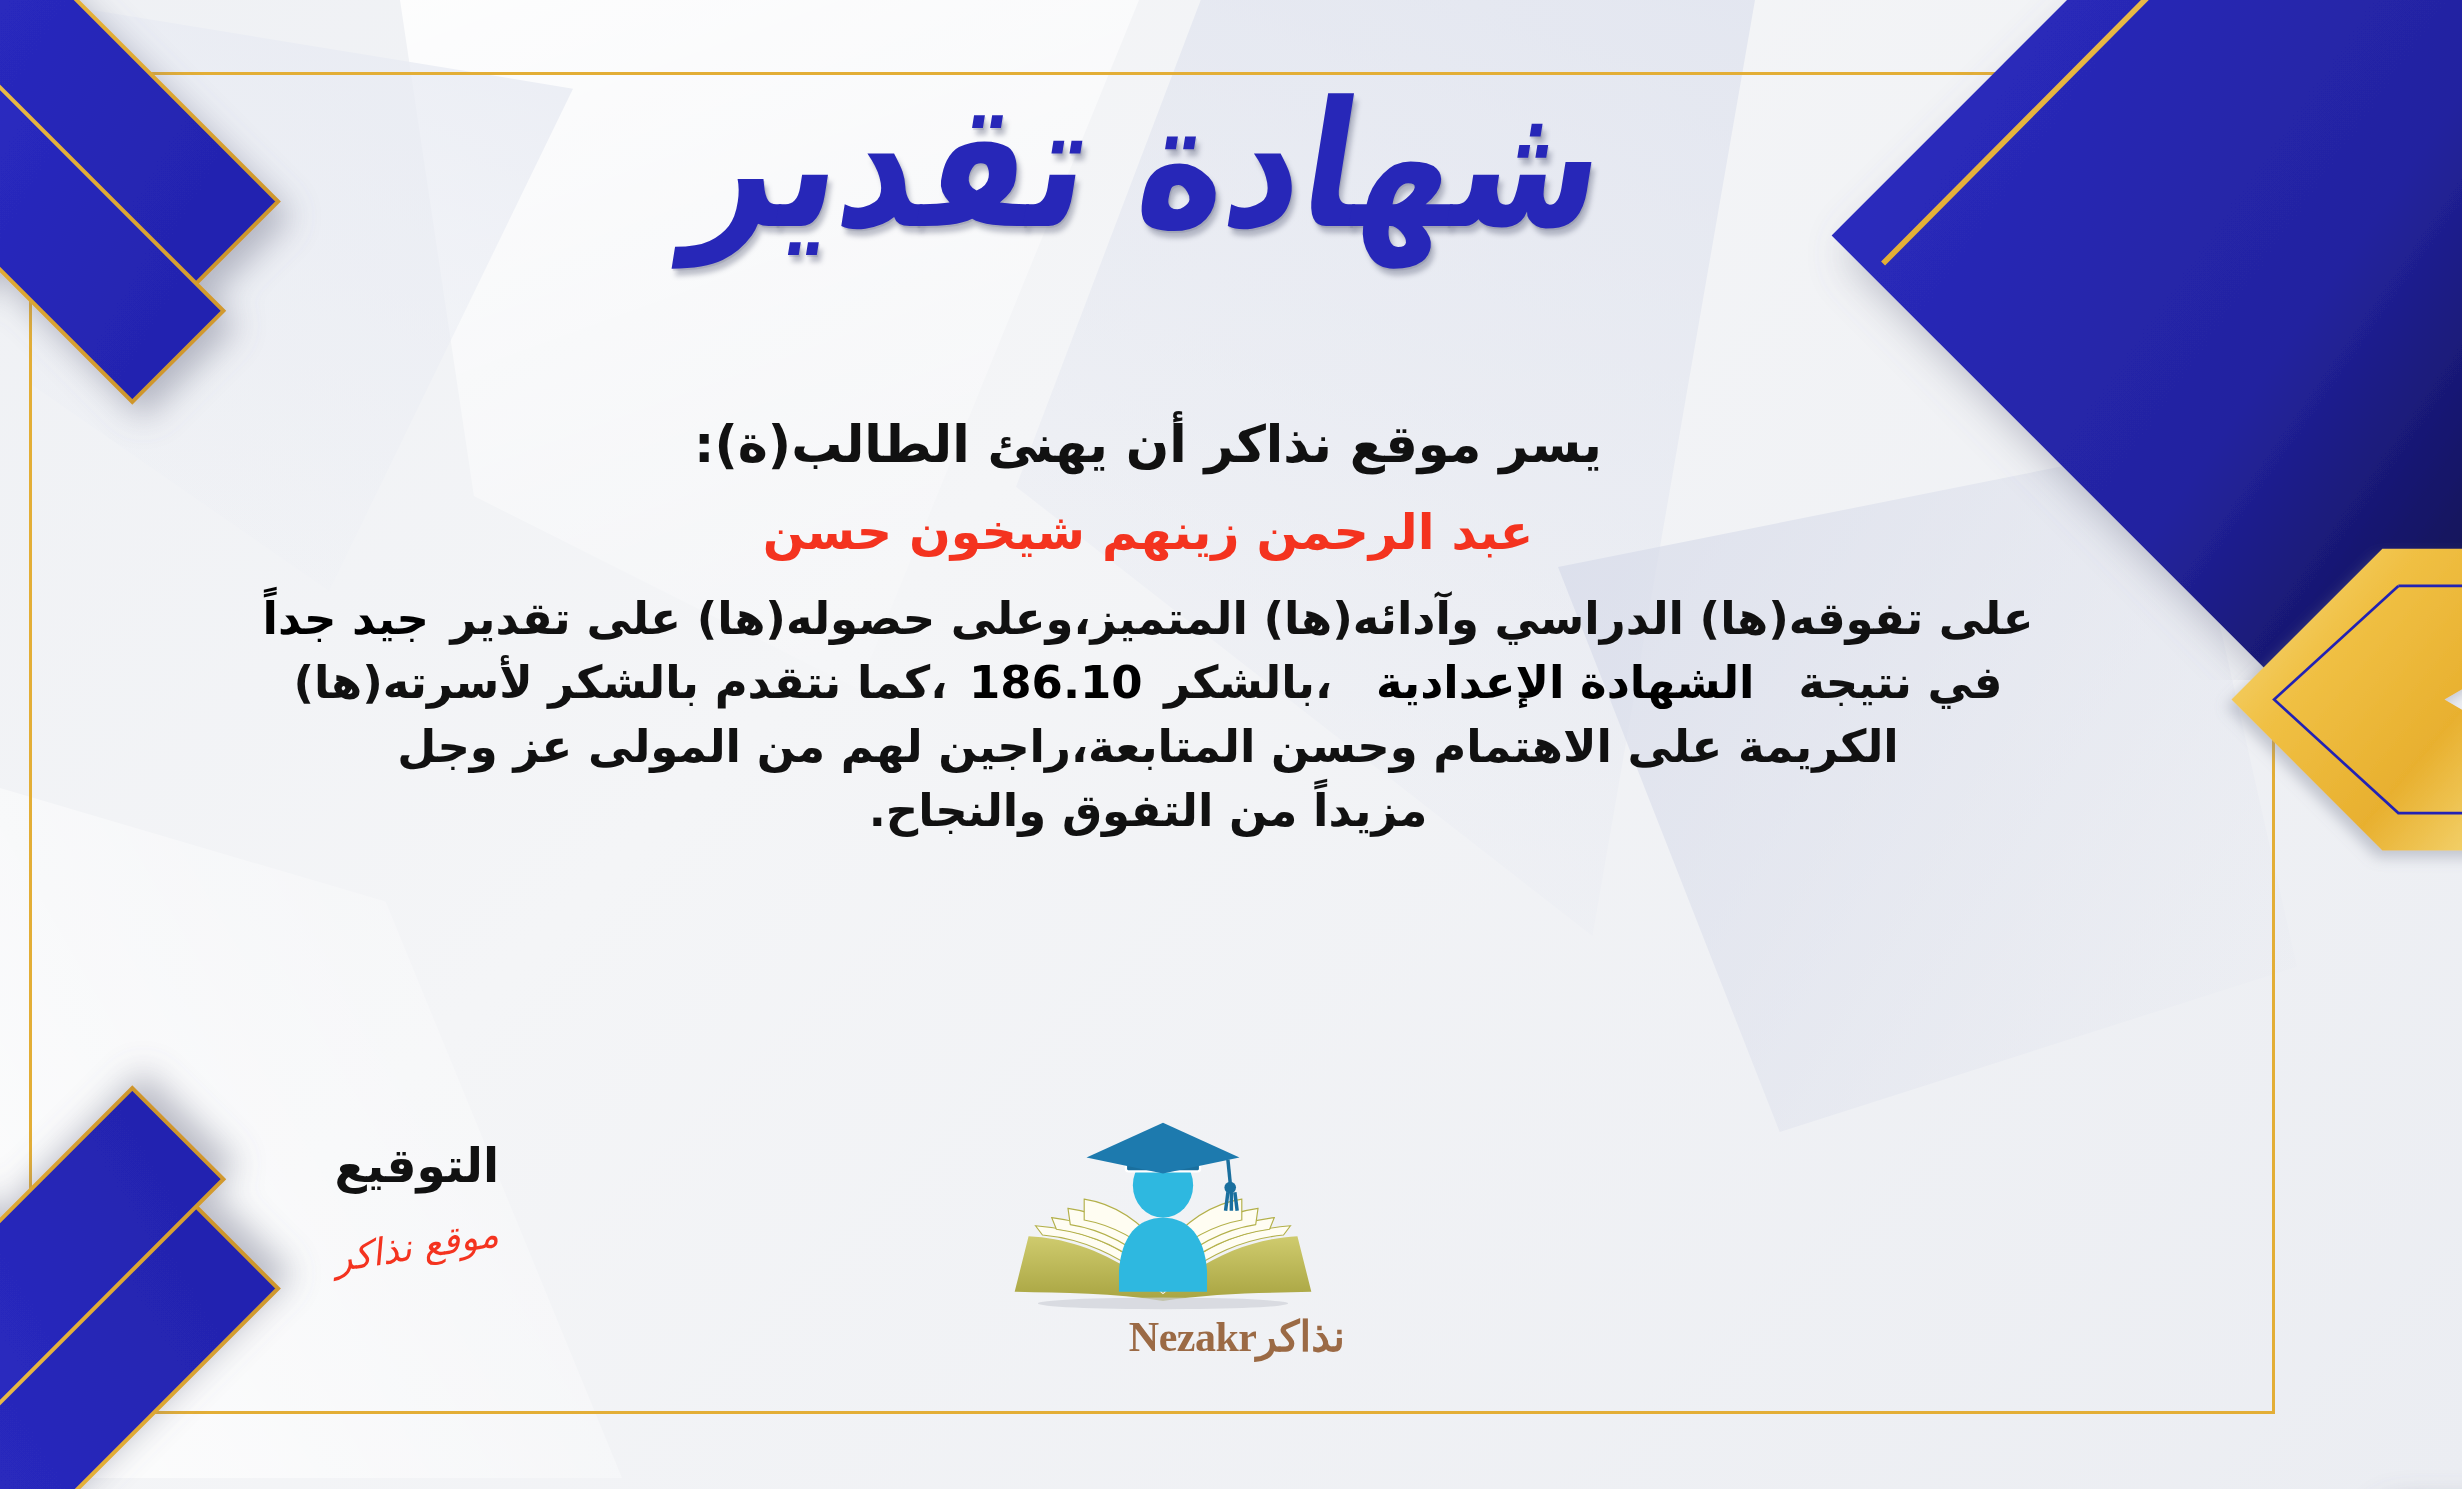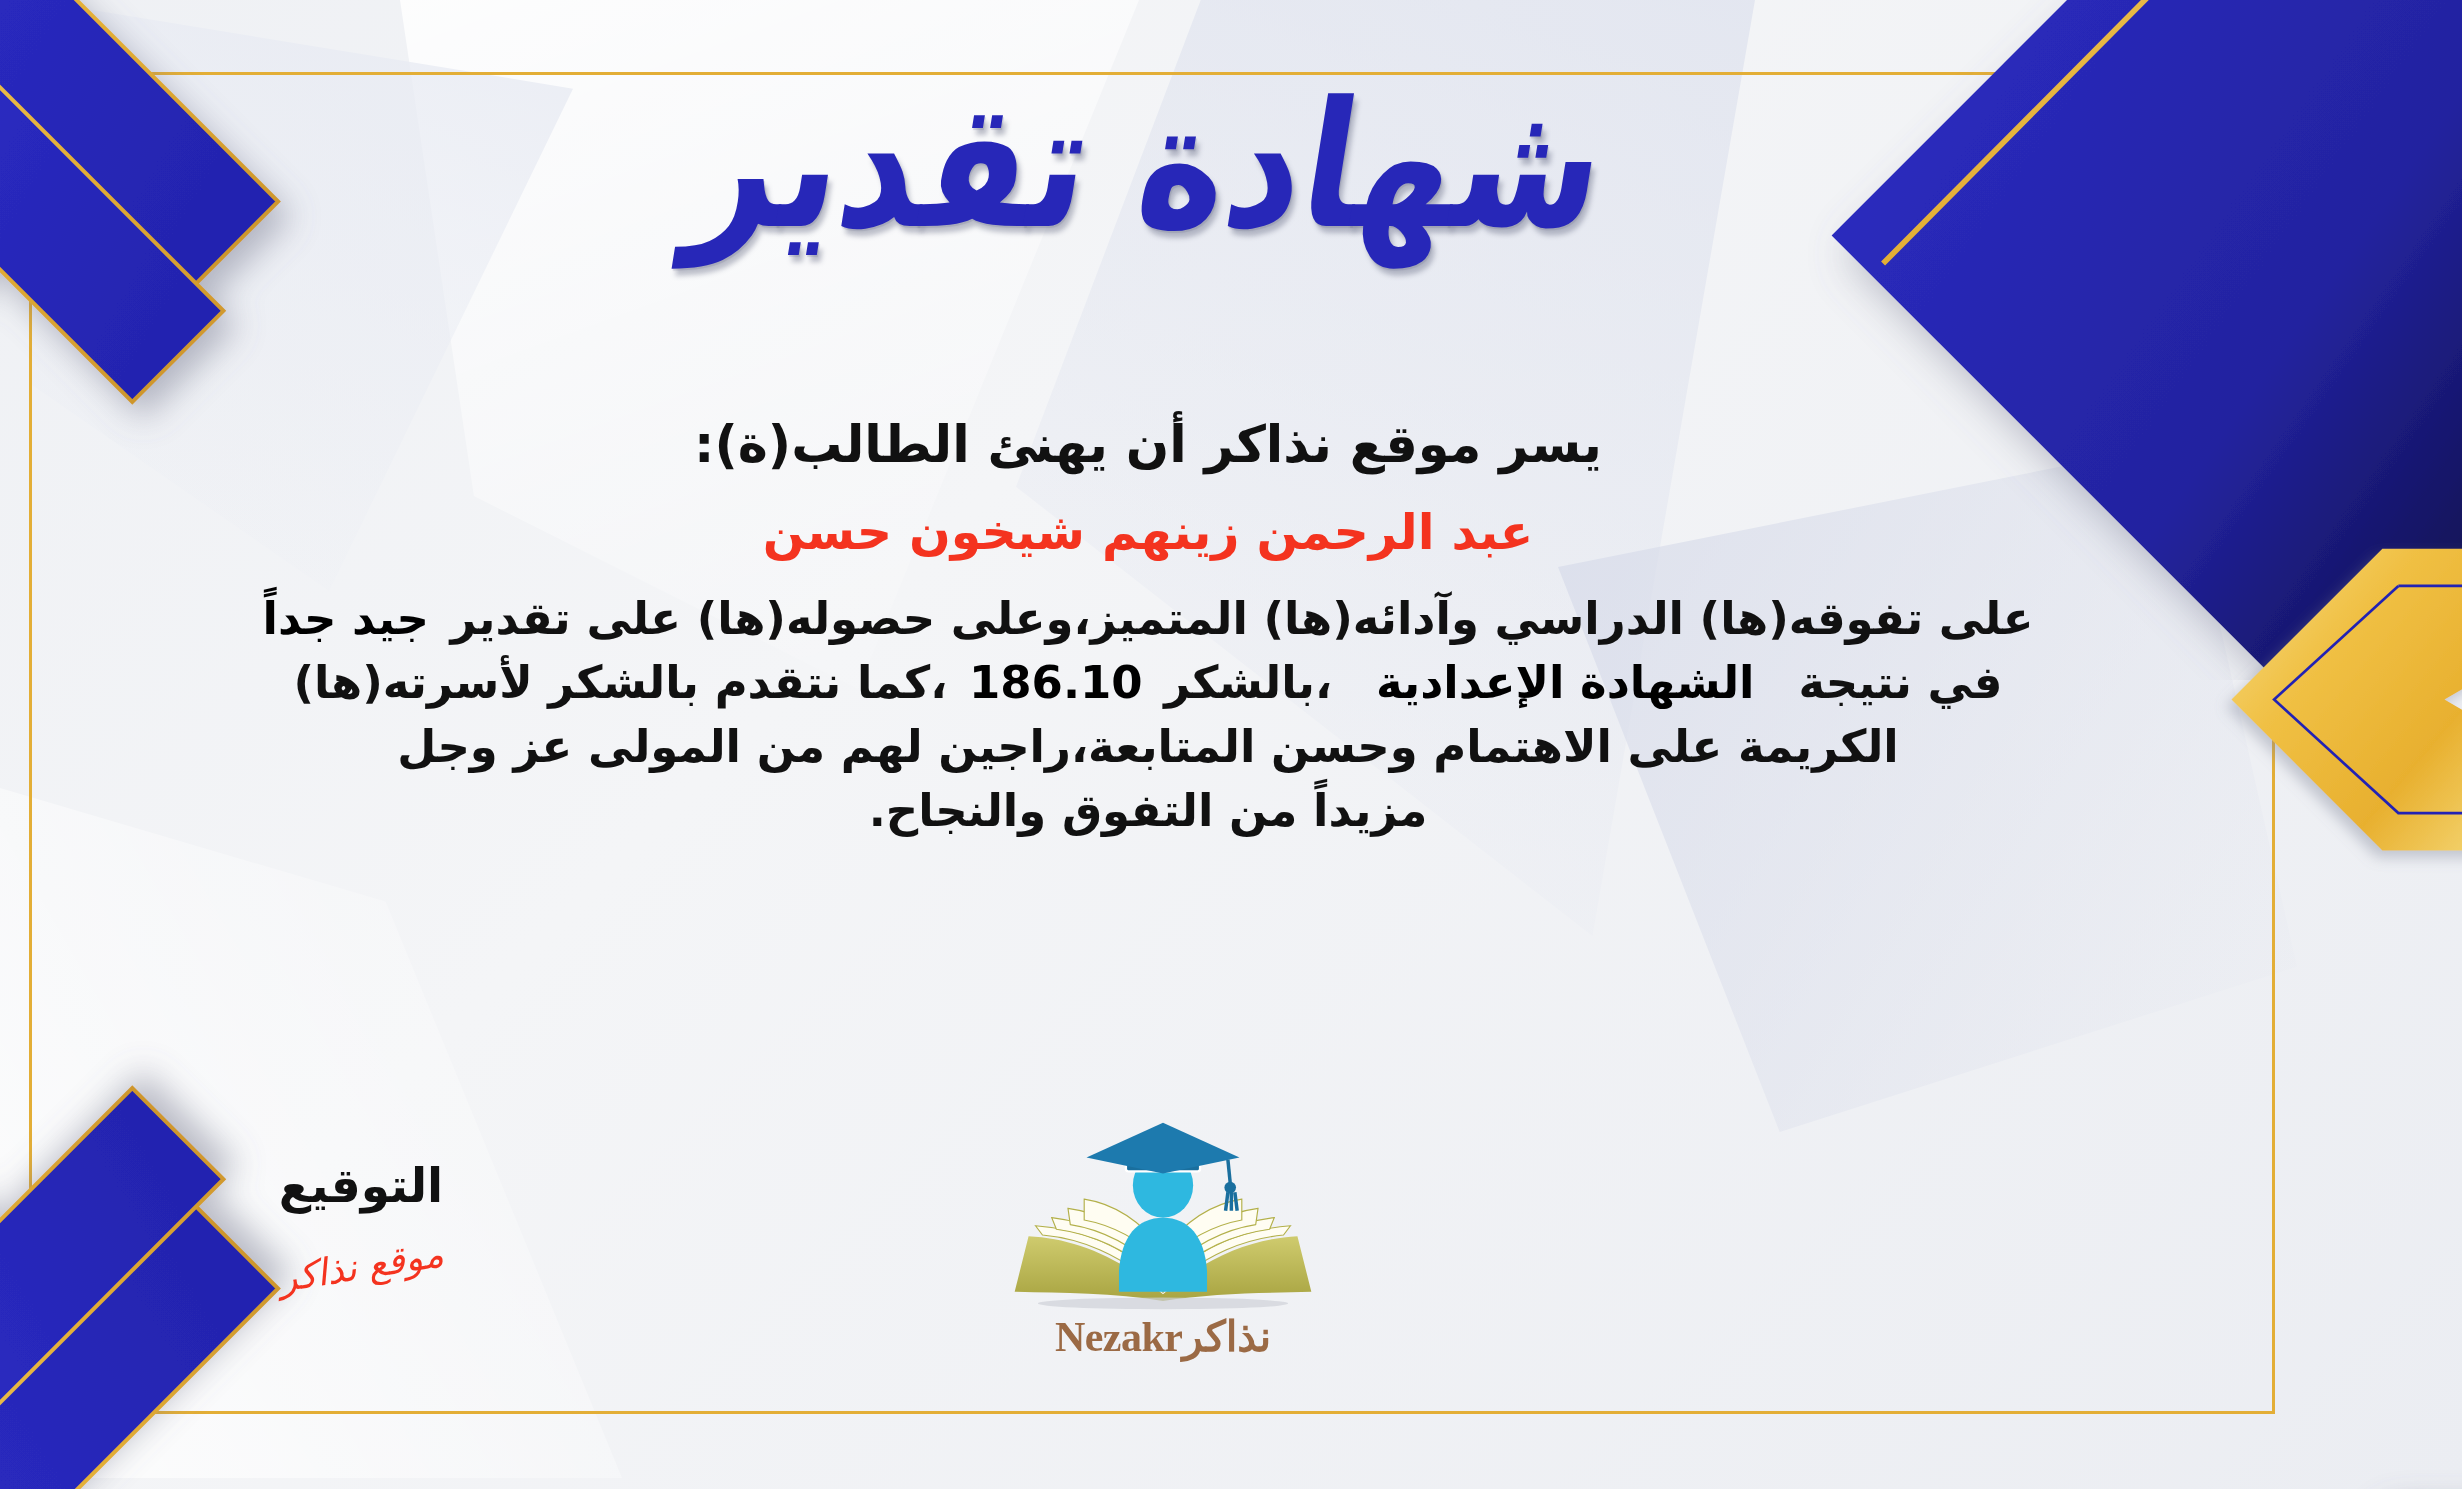--- a/index.html
+++ b/index.html
@@ -119,22 +119,20 @@
   .hi-red { color: #000000; }
   .gap-sm { display: inline-block; width: 21.7px; }
   .gap-md { display: inline-block; width: 44px; }
 
   
   .signature-block {
     position: absolute;
     top: 1138px;
     left: 389px;
     width: 276px;
-    text-align: center;
-    margin-top: 20px;
   }
   .signature-label {
     font-size: 47px;
     font-weight: 700;
     color: #111111;
     margin-bottom: 31.5px;
   }
   .signature-mark {
     font-size: 37px;
     color: #f4331f;
@@ -155,20 +153,21 @@
   }
   .logo-mark { width: 364px; height: 197px; display: block; }
   .logo-word {
     margin-top: -3px;
     font-size: 42px;
     font-weight: 700;
     color: #9b6a45;
     letter-spacing: -0.5px;
     font-family: "Liberation Serif", serif;
     direction: rtl;
+    text-align: right;
   }
 </style>
 </head>
 <body>
 
 <div id="certificate">
 
   <div class="bg-base"></div>
   <div class="facet facet-a"></div>
   <div class="facet facet-b"></div>

